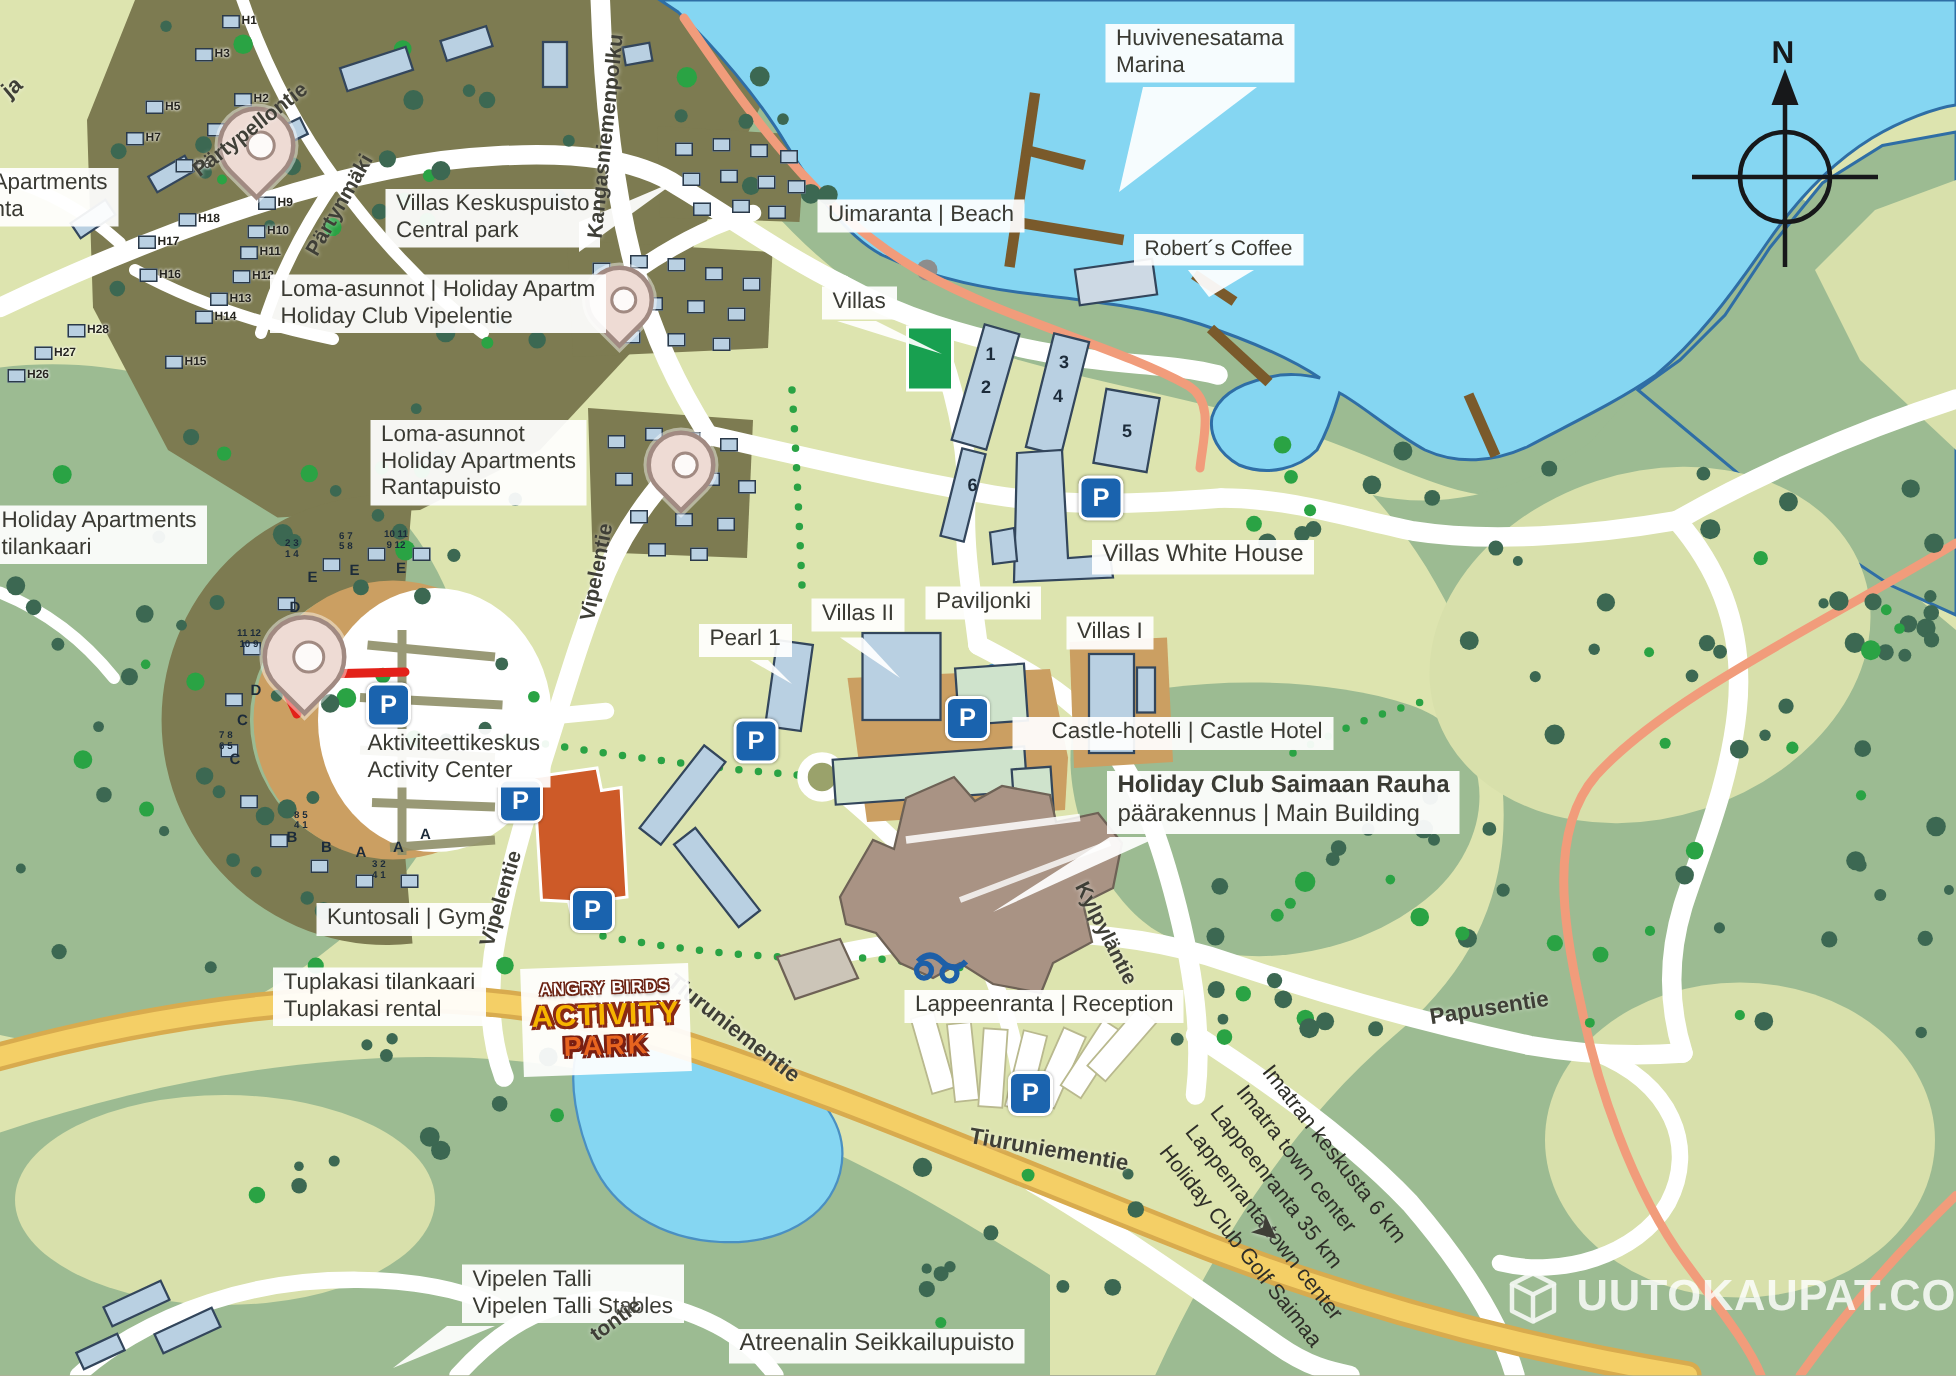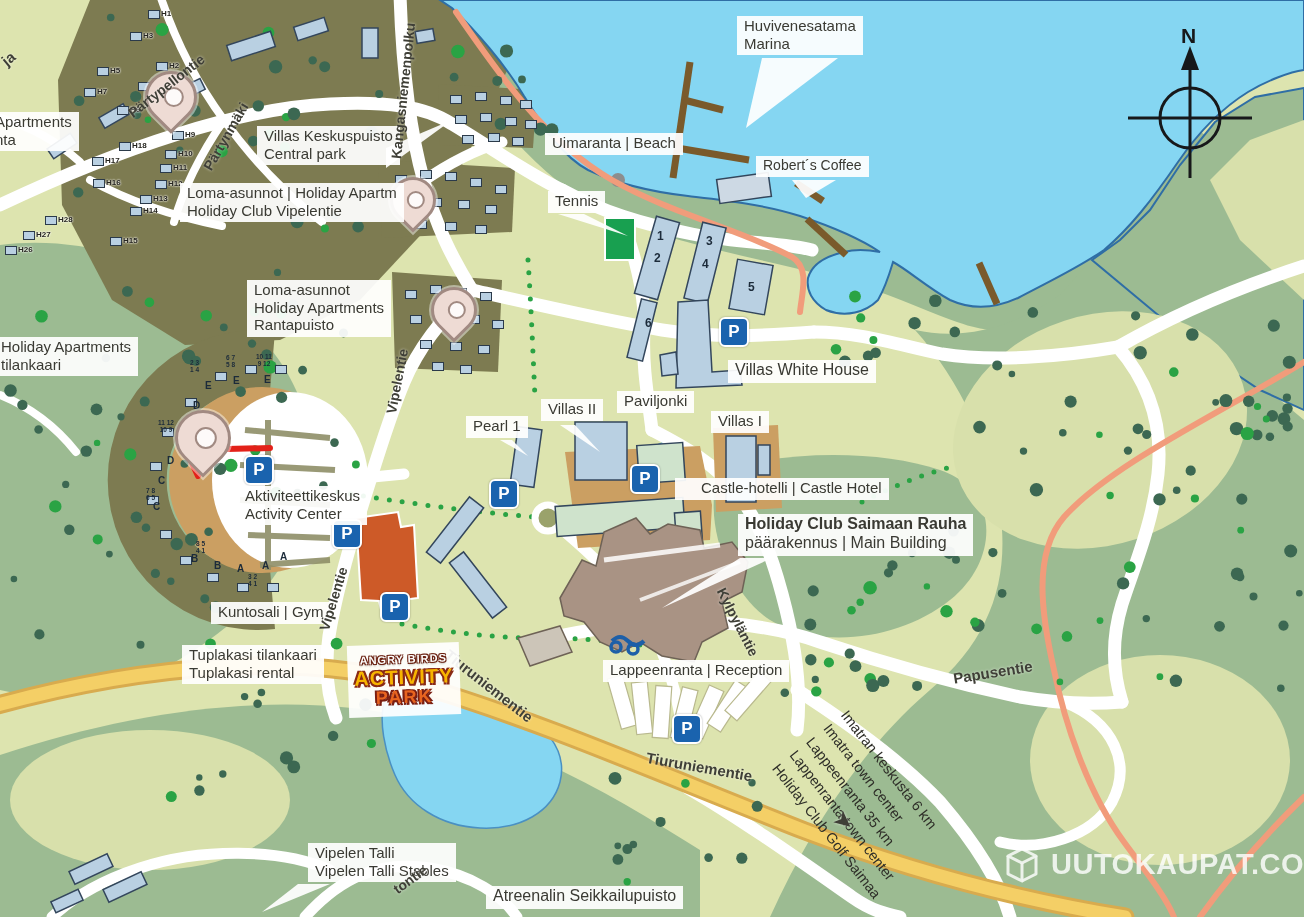--- a/index.html
+++ b/index.html
@@ -455,21 +455,21 @@
       <div>Huvivenesatama</div>
       <div>Marina</div>
     </div>
     <div class="lbl box" style="left: 545px; top: 133px;">
       <div>Uimaranta | Beach</div>
     </div>
     <div class="lbl box" style="left: 756px; top: 156px; font-size: 14px;">
       <div>Robert´s Coffee</div>
     </div>
     <div class="lbl box" style="left: 548px; top: 191px;">
-      <div>Tennis</div>
+      <div>Villas</div>
     </div>
     <div class="lbl box" style="left: 257px; top: 126px;">
       <div>Villas Keskuspuisto</div>
       <div>Central park</div>
     </div>
     <div class="lbl box" style="left: 180px; top: 183px;">
       <div>Loma-asunnot  | Holiday Apartm</div>
       <div>Holiday Club Vipelentie</div>
     </div>
     <div class="lbl box" style="left: 247px; top: 280px;">

